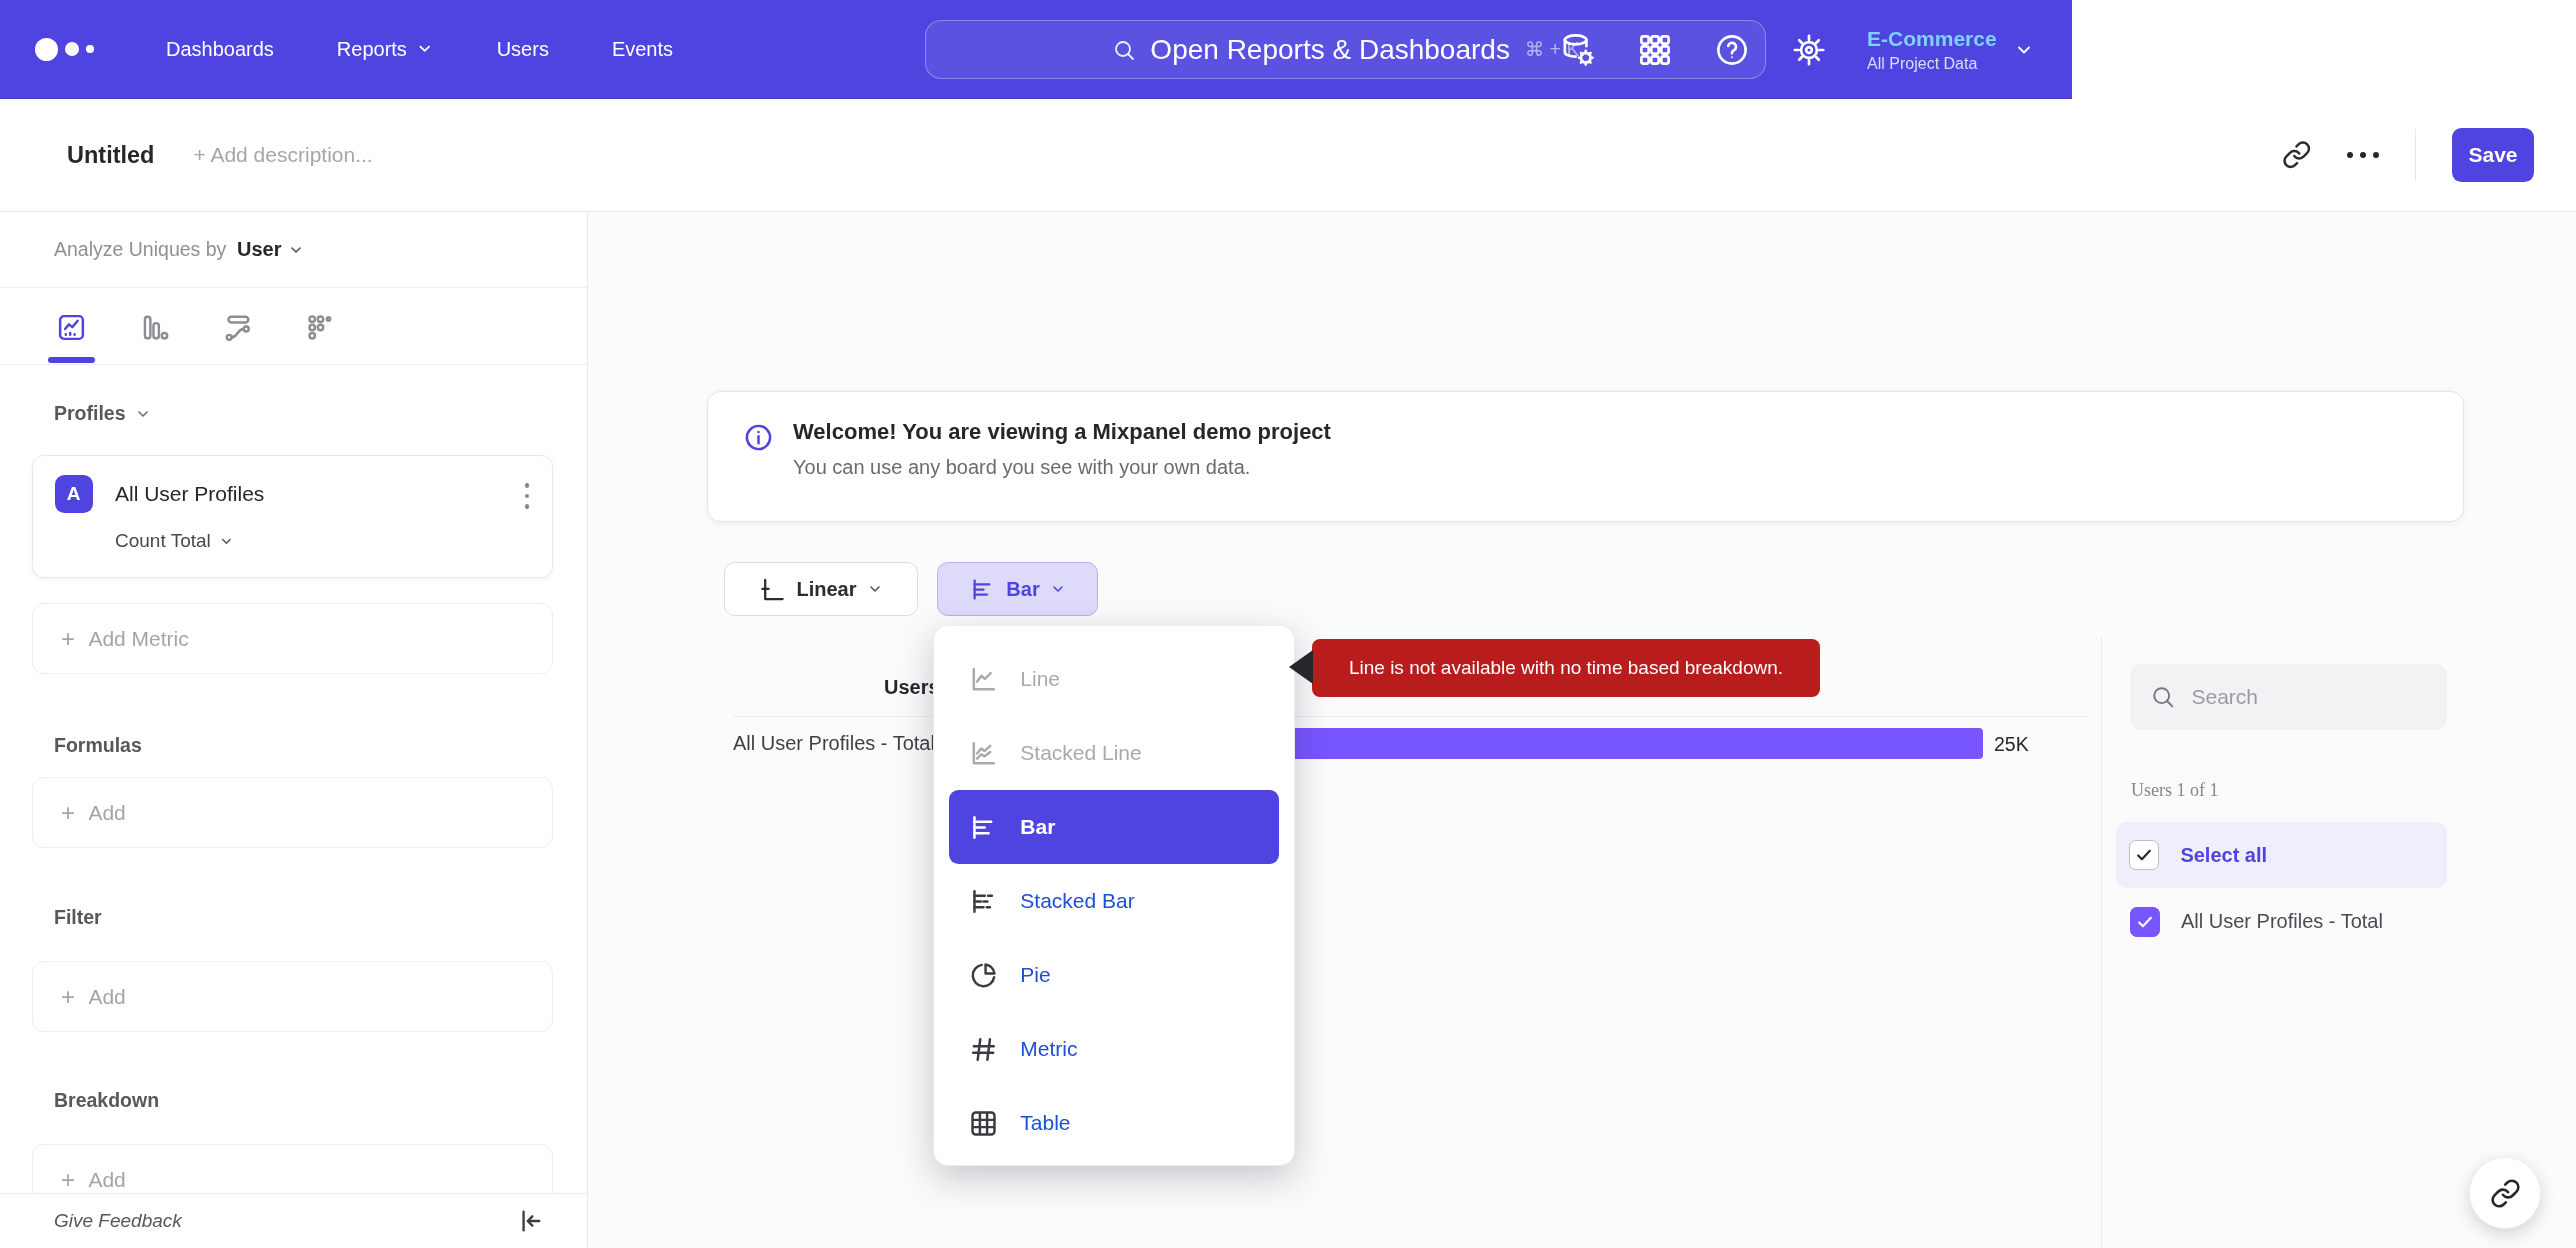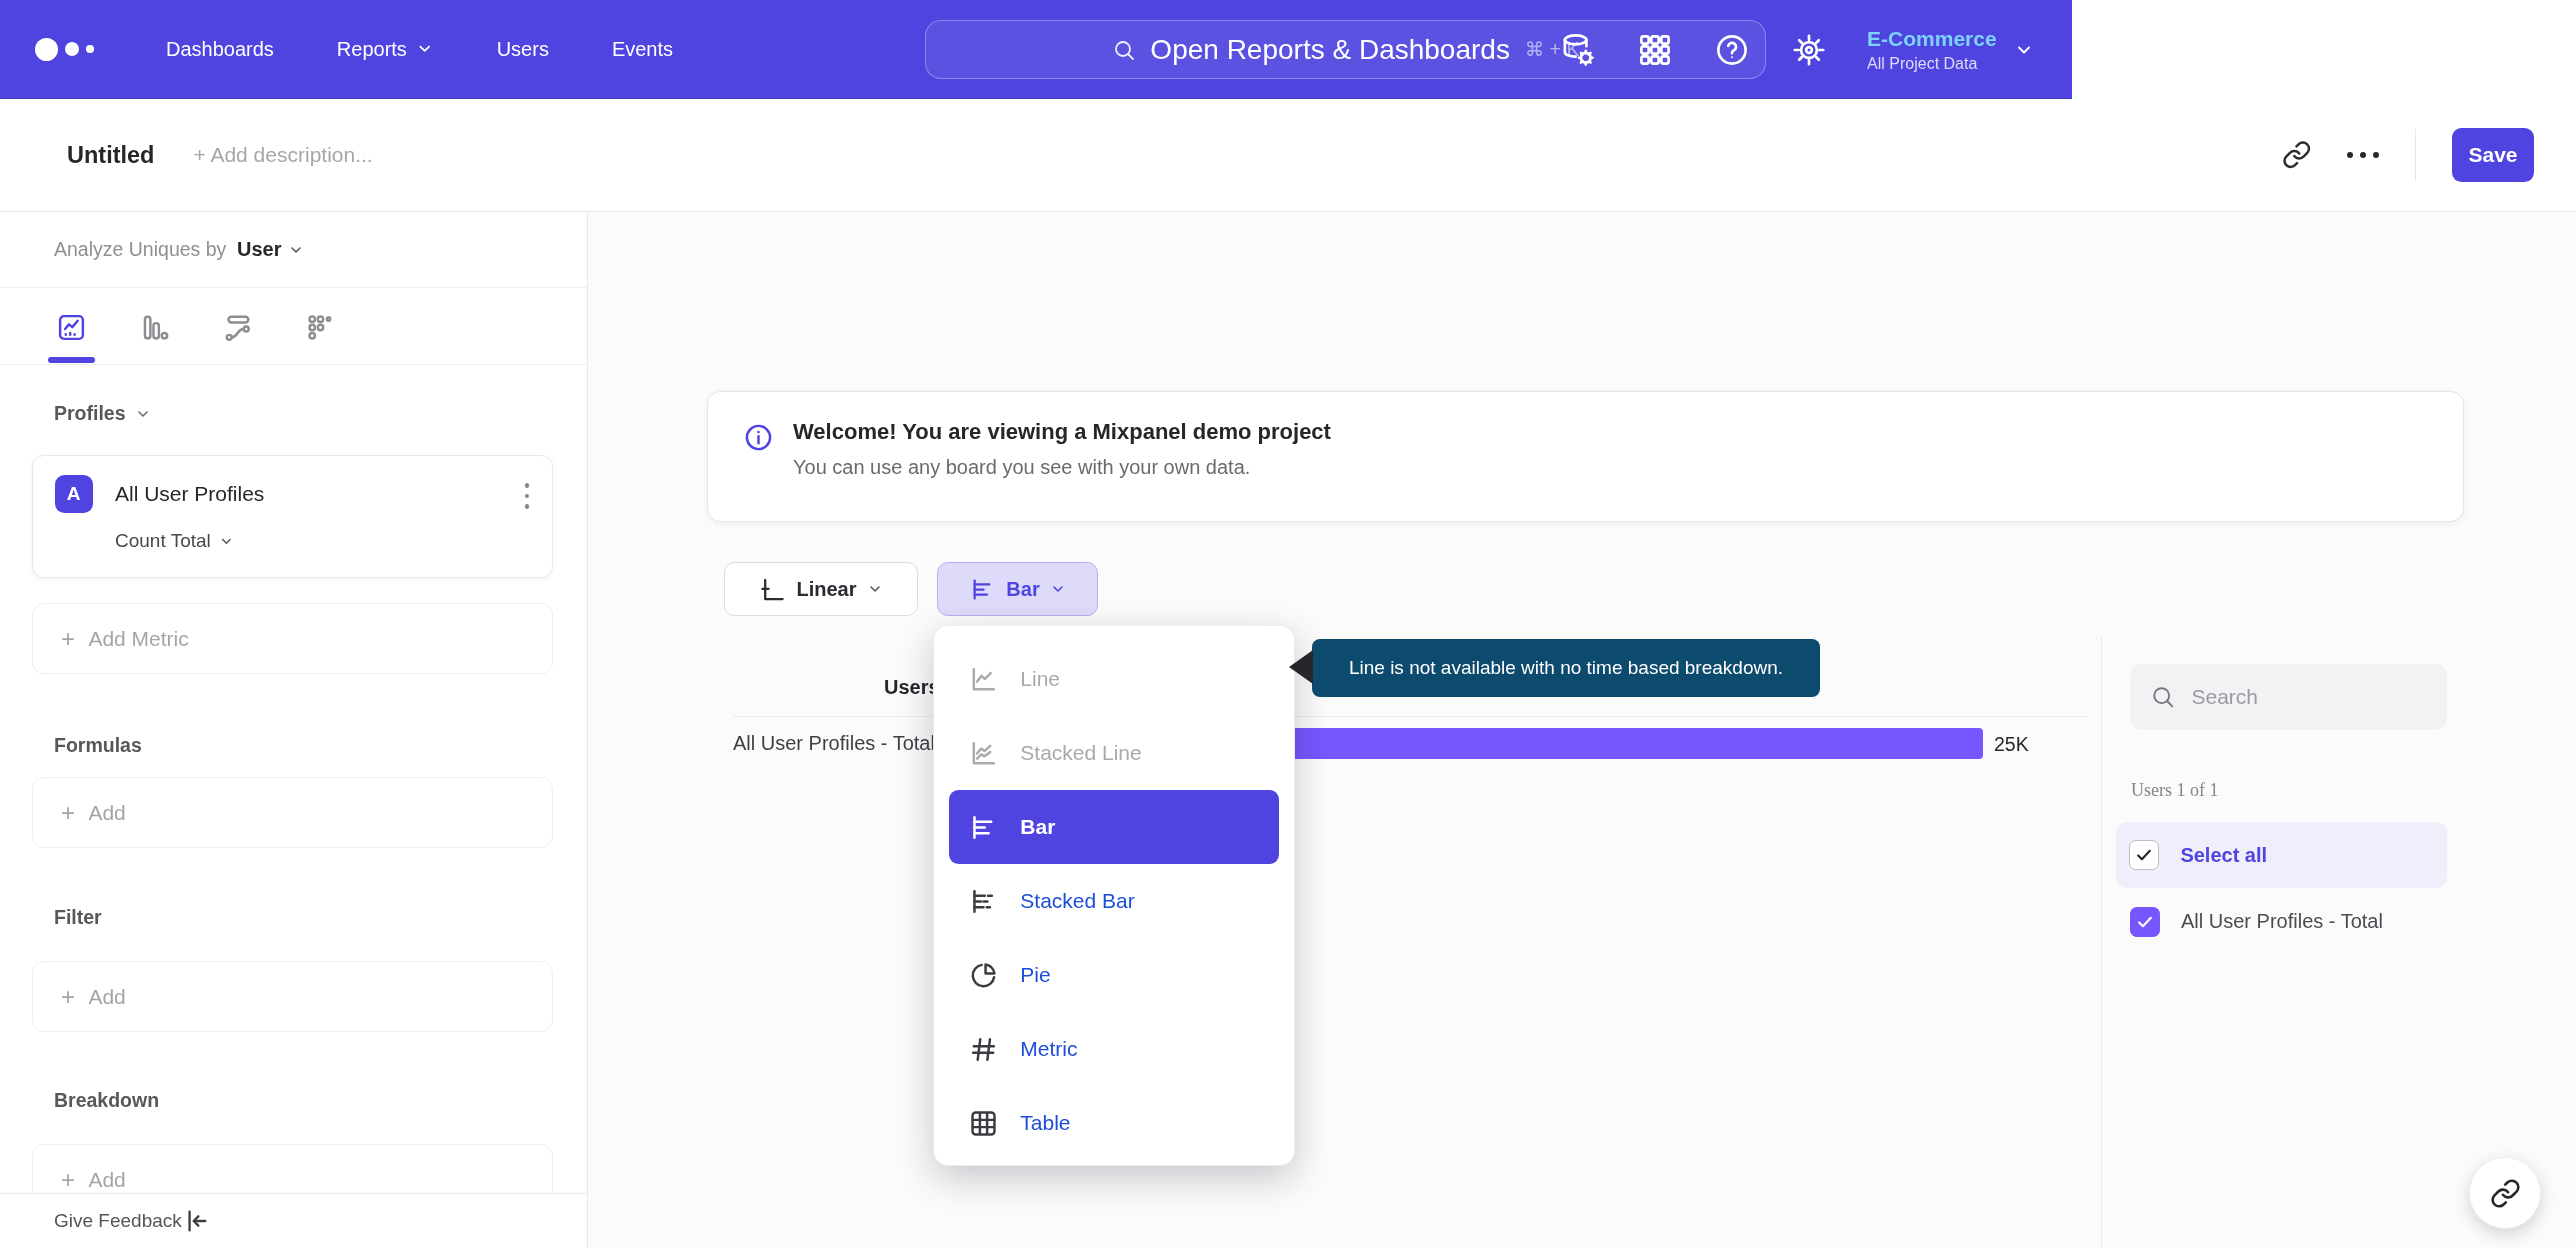--- a/index.html
+++ b/index.html
@@ -56,21 +56,21 @@
   .section-label svg { width:16px; height:16px; color:#6d6d72; }
   .metric-card { position:absolute; left:32px; top:243px; width:521px; height:123px; background:#fff; border:1.3px solid #e8e8eb; border-radius:12px; box-shadow:0 1.3px 5.4px rgba(20,20,40,.05); cursor:pointer; }
   .metric-badge { position:absolute; left:21.5px; top:19px; width:38px; height:38px; background:#4F44E0; border-radius:9.4px; color:#fff; font-size:19px; font-weight:600; display:flex; align-items:center; justify-content:center; }
   .metric-name { position:absolute; left:82px; top:25.5px; font-size:21px; font-weight:500; color:#26262b; }
   .metric-kebab { position:absolute; right:17.4px; top:21.5px; display:flex; flex-direction:column; gap:6px; padding:5.4px; cursor:pointer; }
   .metric-kebab i { width:4.7px; height:4.7px; border-radius:50%; background:#85858a; }
   .metric-agg { position:absolute; left:82px; top:74px; font-size:19px; color:#48484d; display:flex; align-items:center; gap:8px; cursor:pointer; }
   .metric-agg svg { width:14.8px; height:14.8px; color:#55555a; }
   .add-card { position:absolute; left:32px; width:521px; height:71px; background:#fff; border:1.3px solid #eeeef1; border-radius:12px; display:flex; align-items:center; padding-left:28px; gap:13.4px; color:#a4a4a9; font-size:21px; cursor:pointer; }
   .add-card .plus { font-size:24px; line-height:1; color:#a4a4a9; }
-  .sidebar-footer { position:absolute; left:0; right:0; bottom:0; height:55px; background:#fff; border-top:1.3px solid #eaeaed; display:flex; align-items:center; padding:0 43px 0 54px; z-index:5; }
+  .sidebar-footer { position:absolute; left:0; right:0; bottom:0; height:55px; background:#fff; border-top:1.3px solid #eaeaed; display:flex; align-items:center; justify-content:space-between; padding:0 43px 0 54px; z-index:5;font-style:italic; }
   .feedback { font-size:19px; color:#55555a; cursor:pointer; }
   .collapse-btn { width:28px; height:28px; color:#3c3c41; cursor:pointer; }
   .collapse-btn svg { width:28px; height:28px; }
 
   
   .main { position:absolute; left:588px; top:212px; right:0; bottom:0; background:#fbfbfc; }
   .banner { position:absolute; left:119px; top:179px; width:1757px; height:131px; background:#fff; border:1.3px solid #e5e5e8; border-radius:13.4px; box-shadow:0 1.3px 6.7px rgba(25,25,35,.05); display:flex; padding:27px 0 0 35px; }
   .banner-icon { width:31px; height:31px; color:#4F44E0; margin-top:2.7px; }
   .banner-icon svg { width:31px; height:31px; }
   .banner-text { margin-left:19px; }
@@ -110,21 +110,21 @@
   
   .dropdown { position:absolute; left:345px; top:413px; width:362px; height:541px; background:#fff; border:0.7px solid #ececef; border-radius:14.8px; box-shadow:0 12px 37px rgba(20,20,35,.22); padding:16px 14.8px; z-index:30; }
   .dd-item { height:74px; border-radius:9.4px; display:flex; align-items:center; padding-left:19px; gap:21.5px; font-size:21px; color:#1d4ed8; cursor:pointer; }
   .dd-item svg { width:31px; height:31px; color:#3a3a40; flex:none; }
   .dd-item.disabled { color:#a9a9ae; cursor:default; }
   .dd-item.disabled svg { color:#a9a9ae; }
   .dd-item.selected { background:#4F44E0; color:#fff; font-weight:600; }
   .dd-item.selected svg { color:#fff; }
 
   
-  .tooltip { position:absolute; left:724px; top:427px; width:508px; height:58px; background:#0c4a6e; border-radius:8px; color:#fff; font-size:19px; display:flex; align-items:center; justify-content:center; z-index:40; }
+  .tooltip { position:absolute; left:724px; top:427px; width:508px; height:58px; background:#b91c1c; border-radius:8px; color:#fff; font-size:19px; display:flex; align-items:center; justify-content:center; z-index:40; }
   .tooltip:before { content:""; position:absolute; left:-23px; top:11.4px; border-top:17.4px solid transparent; border-bottom:17.4px solid transparent; border-right:24px solid #26262b; }
 
   
   .fab { position:absolute; left:1881px; top:945px; width:72px; height:72px; border-radius:50%; background:#fff; border:0.7px solid #f0f0f2; box-shadow:0 5.4px 17.4px rgba(0,0,0,.16); display:flex; align-items:center; justify-content:center; color:#26262b; cursor:pointer; z-index:20; }
   .fab svg { width:31px; height:31px; }
 </style>
 </head>
 <body>
 
 <div class="app">

